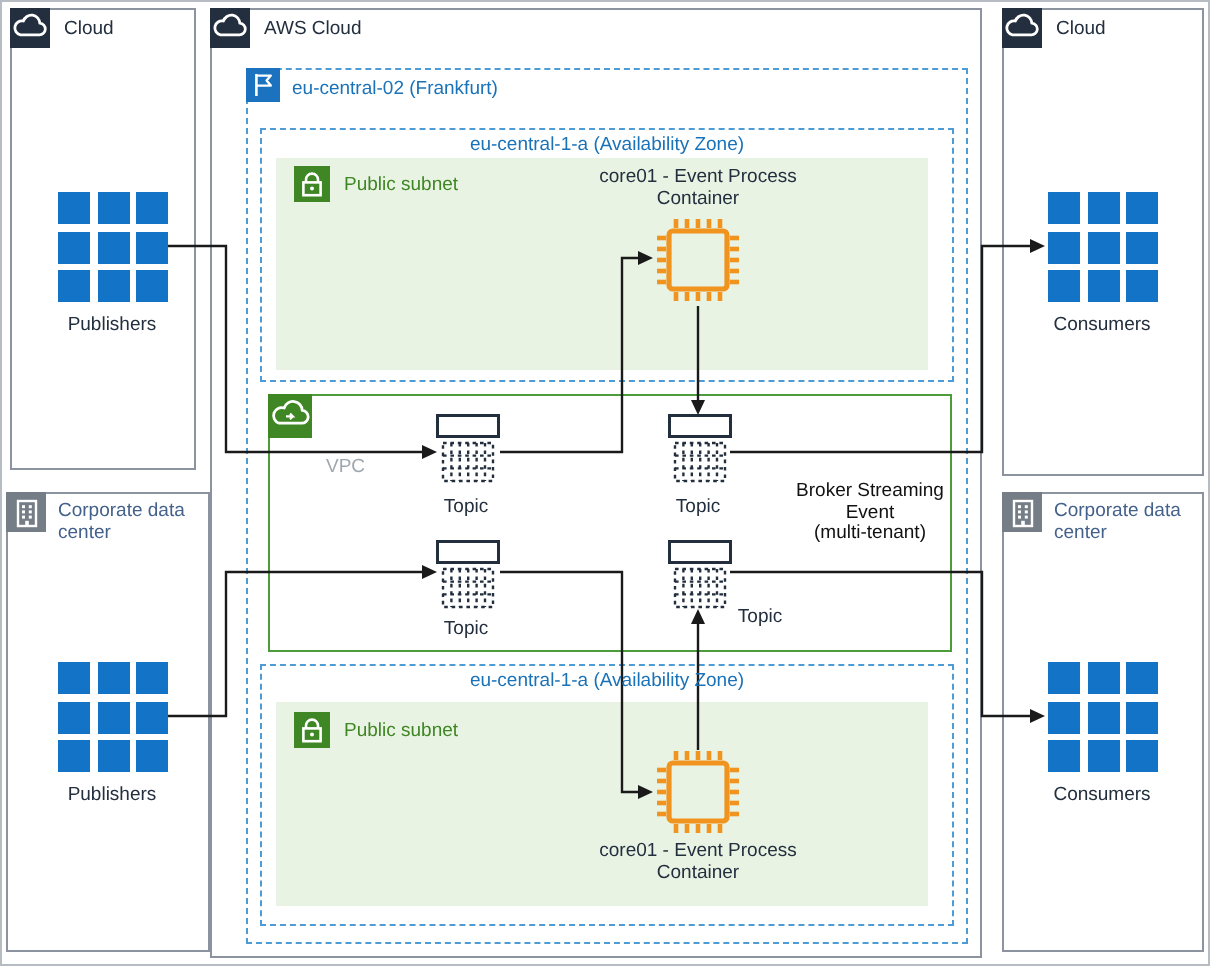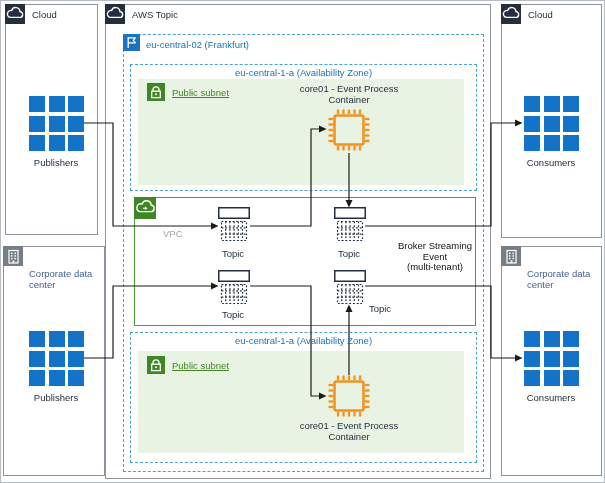--- a/index.html
+++ b/index.html
@@ -4,24 +4,24 @@
 <style>
   html,body{margin:0;padding:0;background:#fff;font-family:"Liberation Sans",sans-serif;}
   #canvas{position:relative;width:605px;height:483px;background:#fff;border:1px solid #b7bcc2;box-sizing:border-box;overflow:hidden;}
   .box{position:absolute;background:#fff;border:1px solid #8c939e;box-sizing:border-box;}
   .hdr-icon{position:absolute;width:20px;height:20px;display:flex;align-items:center;justify-content:center;box-sizing:border-box;}
   .navy{background:#232F3E;}
   .gray{background:#757D87;}
   .green{background:#3F8624;}
   .blue{background:#1B72BE;}
   .lbl{position:absolute;font-size:9.5px;line-height:11px;color:#232F3E;white-space:nowrap;}
-  .wrap{white-space:normal;margin-top:18px;}
+  .wrap{white-space:normal;}
   .ctr{text-align:center;}
   .blue-t{color:#1A72B8;}
-  .green-t{color:#3F8624;text-decoration:underline;}
+  .green-t{color:#3F8624;}
   .gray-t{color:#9FA7AD;margin-top:24px;}
   .corp-t{color:#44618C;}
   .black-t{color:#111;}
   .dashed{position:absolute;border:1px dashed #4D9CD6;box-sizing:border-box;}
   .subnet{position:absolute;background:#E9F3E3;}
   .vpcbox{position:absolute;border:1px solid #4C9C3C;box-sizing:border-box;}
   .grid9{position:absolute;width:55px;height:55px;display:grid;grid-template-columns:repeat(3,16px);grid-auto-rows:16px;gap:3.5px;}
   .grid9 i{background:#1273C7;display:block;}
   .node{position:absolute;}
   #overlay{position:absolute;left:0;top:0;z-index:6;pointer-events:none;}
@@ -113,21 +113,21 @@
         <use href="#g-cloud"></use>
       </svg>
     </div>
   <div class="lbl" style="left:31px;top:8px">Cloud</div>
 
   <div class="hdr-icon navy" style="left:104px;top:3px">
       <svg width="20" height="20">
         <use href="#g-cloud"></use>
       </svg>
     </div>
-  <div class="lbl" style="left:131px;top:8px">AWS Topic</div>
+  <div class="lbl" style="left:131px;top:8px">AWS Cloud</div>
 
   <div class="hdr-icon navy" style="left:500px;top:3px">
       <svg width="20" height="20">
         <use href="#g-cloud"></use>
       </svg>
     </div>
   <div class="lbl" style="left:527px;top:8px">Cloud</div>
 
   <div class="hdr-icon gray" style="left:2px;top:245px">
       <svg width="19" height="19">

